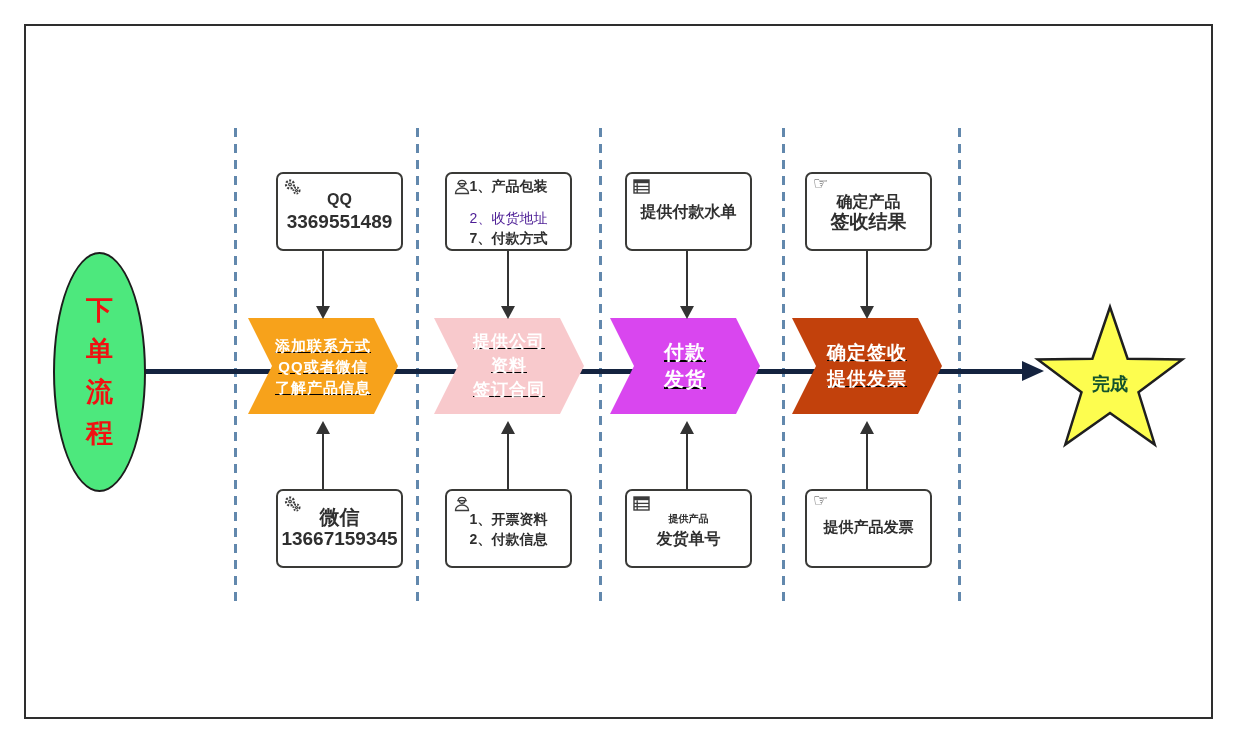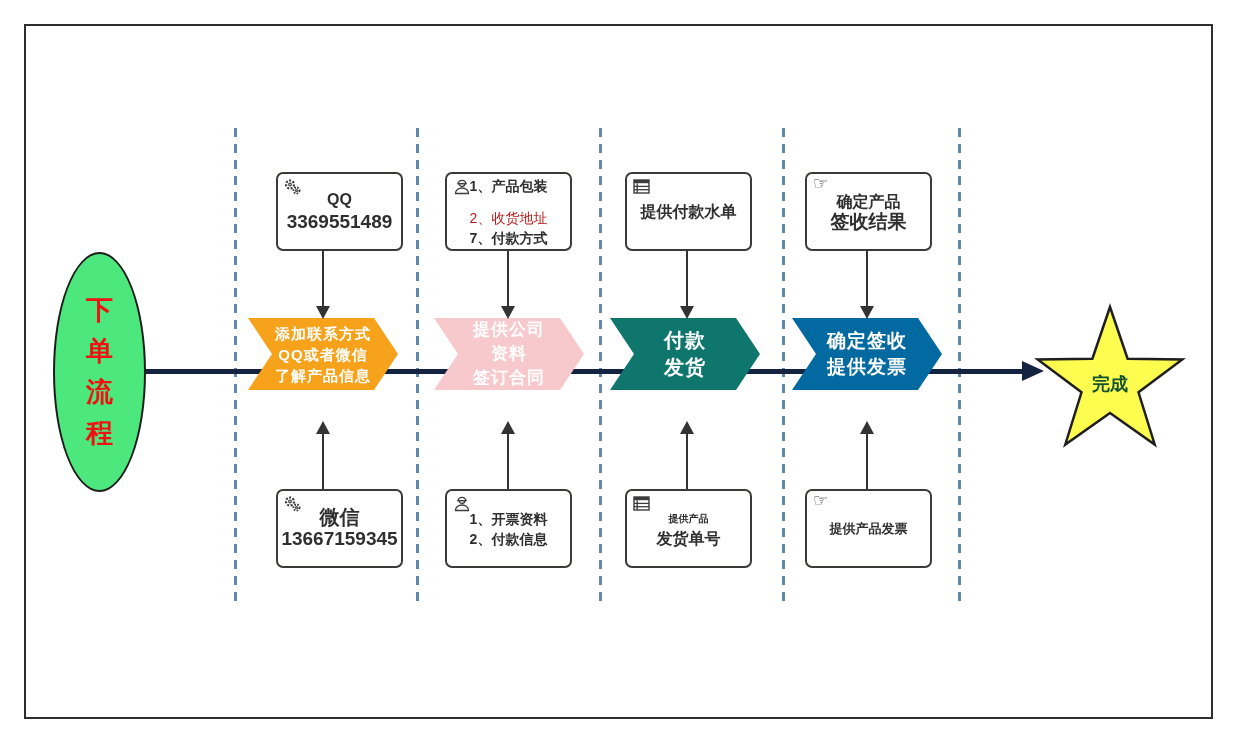--- a/index.html
+++ b/index.html
@@ -13,43 +13,43 @@
   .main-line{position:absolute;left:142px;top:369px;width:880px;height:5px;background:#14233f;}
   .main-arrowhead{position:absolute;left:1022px;top:361px;width:0;height:0;
                   border-top:10px solid transparent;border-bottom:10px solid transparent;
                   border-left:22px solid #14233f;}
 
   .start-ellipse{position:absolute;left:53px;top:252px;width:89px;height:236px;border-radius:50%;
                  background:#4de87d;border:2.5px solid #1d1d1d;display:flex;flex-direction:column;
                  align-items:center;justify-content:center;}
   .start-ellipse .vchar{color:#f01111;font-weight:bold;font-size:27px;line-height:41px;}
 
-  .chevron{position:absolute;top:318px;width:150px;height:72px;display:flex;flex-direction:column;
+  .chevron{position:absolute;top:318px;width:150px;height:96px;display:flex;flex-direction:column;
            align-items:center;justify-content:center;
-           clip-path:polygon(0 0,126px 0,100% 50%,126px 100%,0 100%,24px 50%);}
+           clip-path:polygon(0 0,126px 0,100% 50%,126px 100%,0 100%,24px 50%);text-decoration:underline;}
   .chevron .cline{color:#ffffff;font-weight:bold;text-align:center;letter-spacing:1px;}
   .chev-contact{left:248px;background:#f7a21b;}
   .chev-contact .cline{font-size:15px;line-height:21px;}
   .chev-contract{left:434px;background:#f8c9cc;}
   .chev-contract .cline{font-size:17px;line-height:24px;}
-  .chev-payment{left:610px;background:#0f766e;}
+  .chev-payment{left:610px;background:#d946ef;}
   .chev-payment .cline{font-size:20px;line-height:27px;}
-  .chev-receipt{left:792px;background:#0369a1;}
+  .chev-receipt{left:792px;background:#c2410c;}
   .chev-receipt .cline{font-size:19px;line-height:26px;}
 
   .star-wrap{position:absolute;left:1032px;top:303px;width:156px;height:160px;}
   .star-label{position:absolute;left:1060px;top:372px;width:100px;text-align:center;
               font-size:18px;font-weight:bold;color:#14532d;}
 
   .note-box{position:absolute;width:127px;height:79px;background:#ffffff;border:2px solid #3a3a37;
             border-radius:7px;display:flex;flex-direction:column;align-items:center;
             justify-content:center;box-sizing:border-box;}
   .note-box .nline{color:#2f2f2f;font-weight:bold;font-size:14px;line-height:20px;white-space:nowrap;}
   .note-box .big{font-size:19px;line-height:24px;}
-  .note-box .muted{color:#b91c1c;font-weight:400;margin-top:12px;}
+  .note-box .muted{color:#4c1d95;font-weight:400;margin-top:12px;}
   .note-icon{position:absolute;left:5px;top:4px;width:20px;height:18px;color:#3c3c3c;}
   .hand-glyph{position:absolute;left:6px;top:0px;font-size:17px;color:#3c3c3c;line-height:20px;}
 
   .top-row{top:172px;}
   .bottom-row{top:489px;}
   .col1{left:260px;margin-left:16px;} .col2{left:445px;} .col3{left:625px;} .col4{left:805px;}
 
   .vline{position:absolute;width:2px;background:#333333;}
   .head-down{position:absolute;width:0;height:0;border-left:7px solid transparent;
              border-right:7px solid transparent;border-top:13px solid #333333;}
@@ -167,21 +167,21 @@
       <rect x="2" y="2" width="15" height="3.2" fill="#3c3c3c"></rect>
       <line x1="2" y1="8.4" x2="17" y2="8.4" stroke="#3c3c3c" stroke-width="1.3"></line>
       <line x1="2" y1="11.7" x2="17" y2="11.7" stroke="#3c3c3c" stroke-width="1.3"></line>
       <line x1="5.2" y1="5.2" x2="5.2" y2="15" stroke="#3c3c3c" stroke-width="1.3"></line>
     </svg>
     <span class="nline" style="font-size:10px;">提供产品</span>
     <span class="nline" style="font-size:16px;">发货单号</span>
   </div>
   <div class="note-box bottom-row col4">
     <span class="hand-glyph">☞</span>
-    <span class="nline" style="font-size:13px;">提供产品发票</span>
+    <span class="nline" style="font-size:15px;font-family:Liberation Mono, monospace;">提供产品发票</span>
   </div>
 
   <div class="vline" style="left:322px;top:251px;height:57px;"></div>
   <div class="head-down" style="left:316px;top:306px;"></div>
   <div class="vline" style="left:507px;top:251px;height:57px;"></div>
   <div class="head-down" style="left:501px;top:306px;"></div>
   <div class="vline" style="left:686px;top:251px;height:57px;"></div>
   <div class="head-down" style="left:680px;top:306px;"></div>
   <div class="vline" style="left:866px;top:251px;height:57px;"></div>
   <div class="head-down" style="left:860px;top:306px;"></div>

